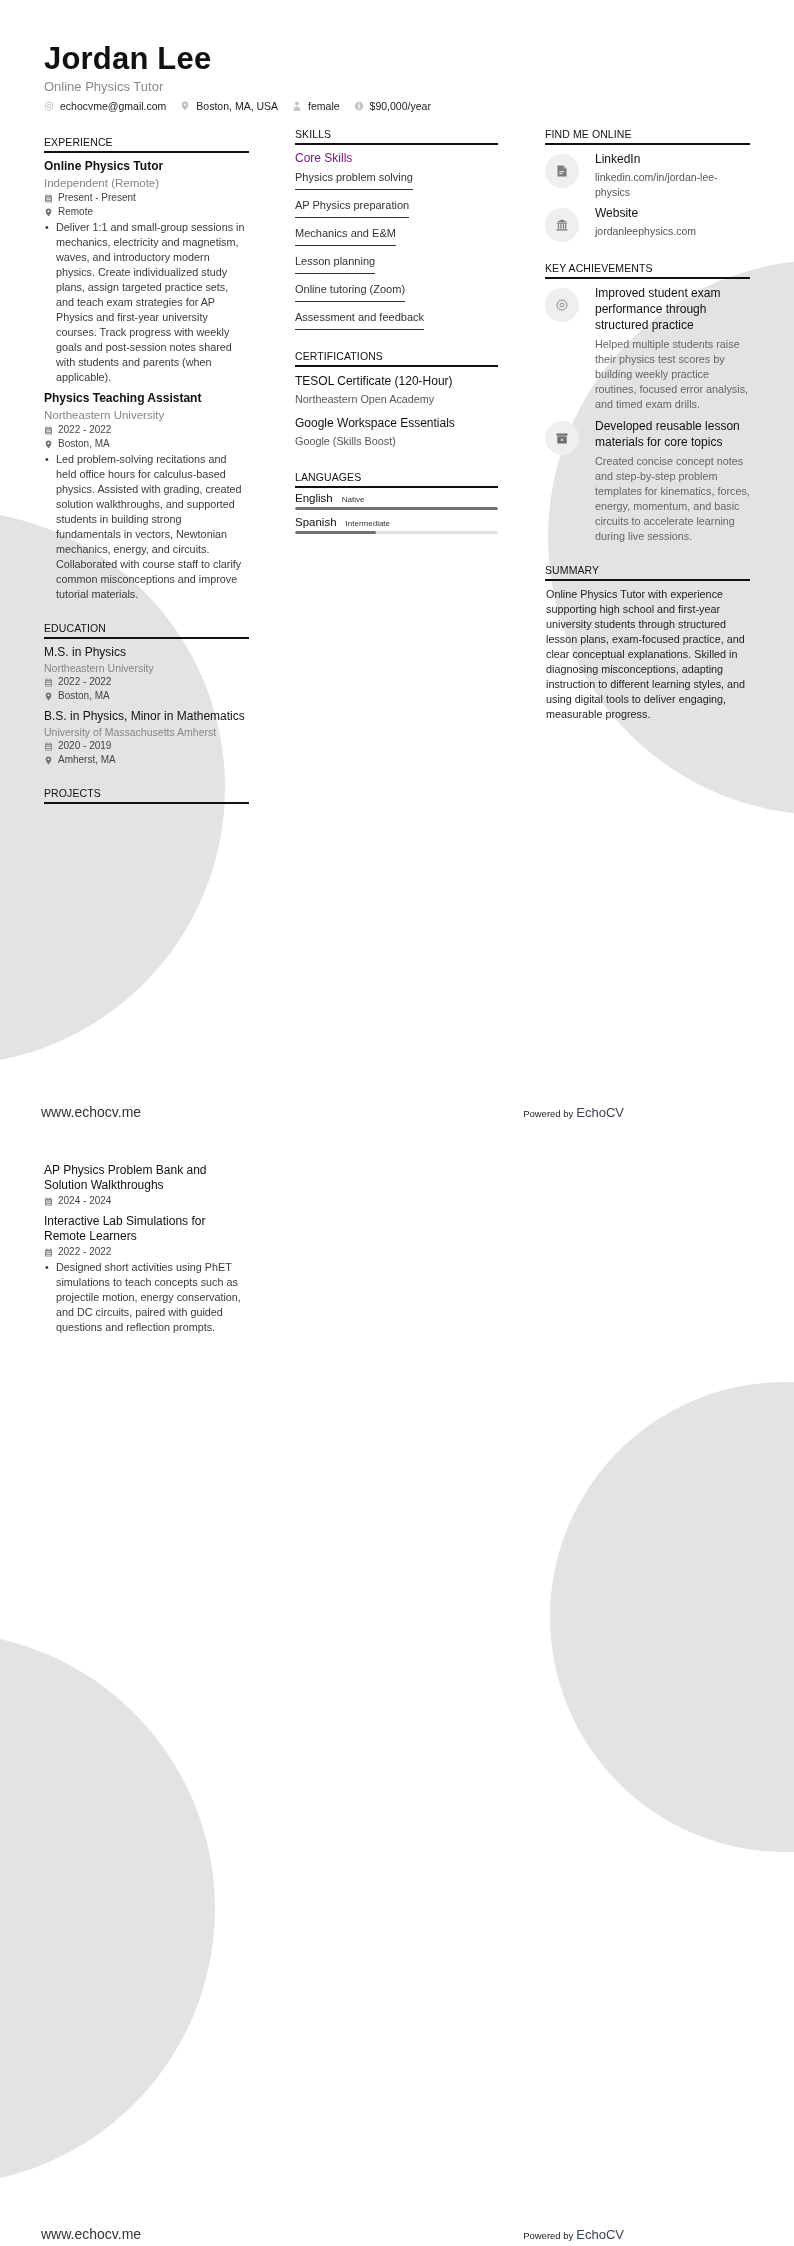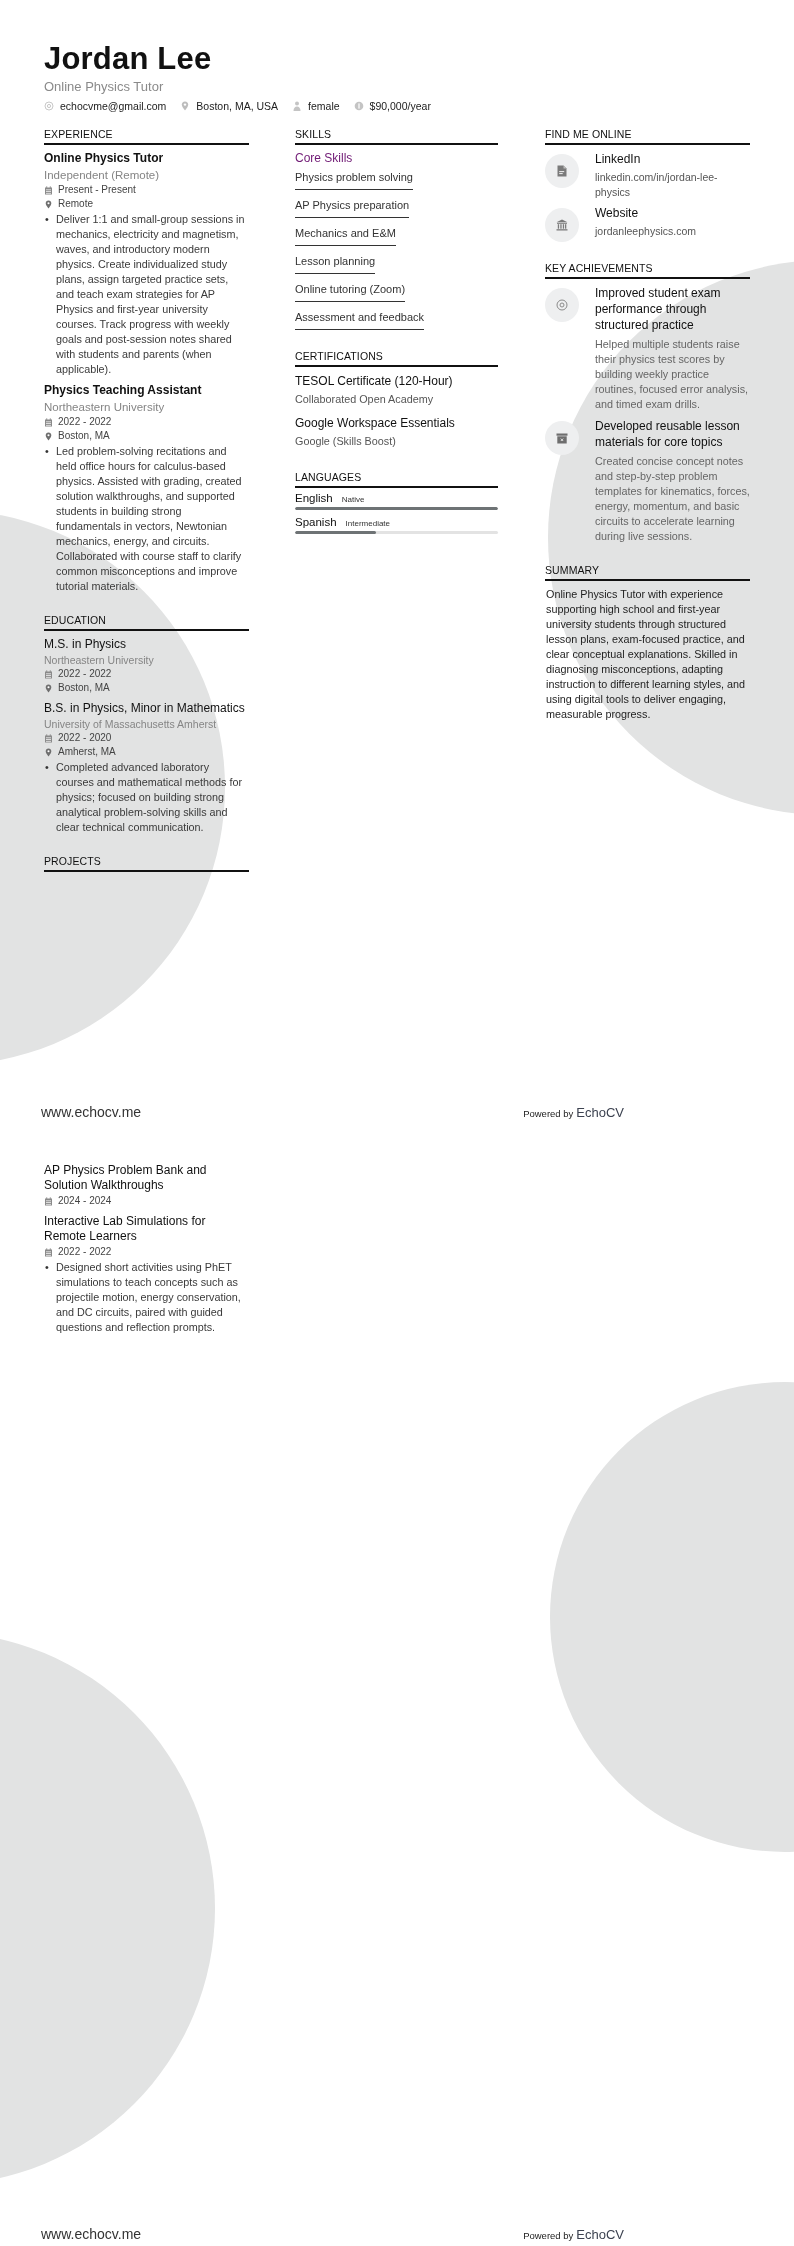--- a/index.html
+++ b/index.html
@@ -115,21 +115,21 @@
           <svg width="10" height="10" viewBox="0 0 10 10">
               <circle cx="5" cy="5" r="4.3" fill="#c4c4c4"></circle>
               <rect x="4.4" y="2.4" width="1.2" height="5.2" fill="#fff"></rect>
             </svg>
         </span>
         <span>$90,000/year</span>
       </div>
     </div>
   </div>
 
-  <div class="col col-left" style="top:128px;">
+  <div class="col col-left" style="top:136px;">
     <div class="sec-title">EXPERIENCE</div>
 
     <div class="entry">
       <div class="e-title">Online Physics Tutor</div>
       <div class="e-sub">Independent (Remote)</div>
       <div class="meta">
         <span class="ic">
             <svg width="9" height="9" viewBox="0 0 9 9">
               <rect x="1" y="1.5" width="7" height="7" fill="#8a8a8a"></rect>
               <rect x="2" y="3.5" width="5" height="0.7" fill="#fff"></rect>
@@ -221,53 +221,50 @@
         <span class="ic">
             <svg width="9" height="9" viewBox="0 0 9 9">
               <rect x="1" y="1.5" width="7" height="7" fill="#8a8a8a"></rect>
               <rect x="2" y="3.5" width="5" height="0.7" fill="#fff"></rect>
               <rect x="2" y="5.2" width="5" height="0.7" fill="#fff"></rect>
               <rect x="2" y="6.9" width="5" height="0.7" fill="#fff"></rect>
               <rect x="2.3" y="0.3" width="0.9" height="2" fill="#8a8a8a"></rect>
               <rect x="5.8" y="0.3" width="0.9" height="2" fill="#8a8a8a"></rect>
             </svg>
           </span>
-        <span>2022 - 2020</span>
+        <span>2020 - 2019</span>
       </div>
       <div class="meta">
         <span class="ic">
             <svg width="7" height="9" viewBox="0 0 8 10">
               <path d="M4 0.5C2 0.5 0.8 2 0.8 3.6 0.8 6 4 9.5 4 9.5S7.2 6 7.2 3.6C7.2 2 6 0.5 4 0.5Z" fill="#6e6e6e"></path>
               <circle cx="4" cy="3.6" r="1.2" fill="#fff"></circle>
             </svg>
           </span>
         <span>Amherst, MA</span>
       </div>
-      <ul class="bullets">
-        <li>Completed advanced laboratory courses and mathematical methods for physics; focused on building strong analytical problem-solving skills and clear technical communication.</li>
-      </ul>
     </div>
 
     <div class="sec-title" style="margin-top:20px;">PROJECTS</div>
   </div>
 
   <div class="col col-mid" style="top:128px;">
     <div class="sec-title">SKILLS</div>
     <div class="skill-group">Core Skills</div>
     <div class="skill-wrap"><span class="skill">Physics problem solving</span></div>
     <div class="skill-wrap"><span class="skill" style="margin-top:4px;">AP Physics preparation</span></div>
     <div class="skill-wrap"><span class="skill" style="margin-top:4px;">Mechanics and E&amp;M</span></div>
     <div class="skill-wrap"><span class="skill" style="margin-top:4px;">Lesson planning</span></div>
     <div class="skill-wrap"><span class="skill" style="margin-top:4px;">Online tutoring (Zoom)</span></div>
     <div class="skill-wrap"><span class="skill" style="margin-top:4px;">Assessment and feedback</span></div>
 
     <div class="sec-title" style="margin-top:20px;">CERTIFICATIONS</div>
     <div>
       <div class="cert-title">TESOL Certificate (120-Hour)</div>
-      <div class="cert-sub">Collaborated Open Academy</div>
+      <div class="cert-sub">Northeastern Open Academy</div>
     </div>
     <div>
       <div class="cert-title" style="margin-top:8px;">Google Workspace Essentials</div>
       <div class="cert-sub">Google (Skills Boost)</div>
     </div>
 
     <div class="sec-title" style="margin-top:22px;">LANGUAGES</div>
     <div class="lang">
       <div class="lang-row">
         <span class="lang-name">English</span>

